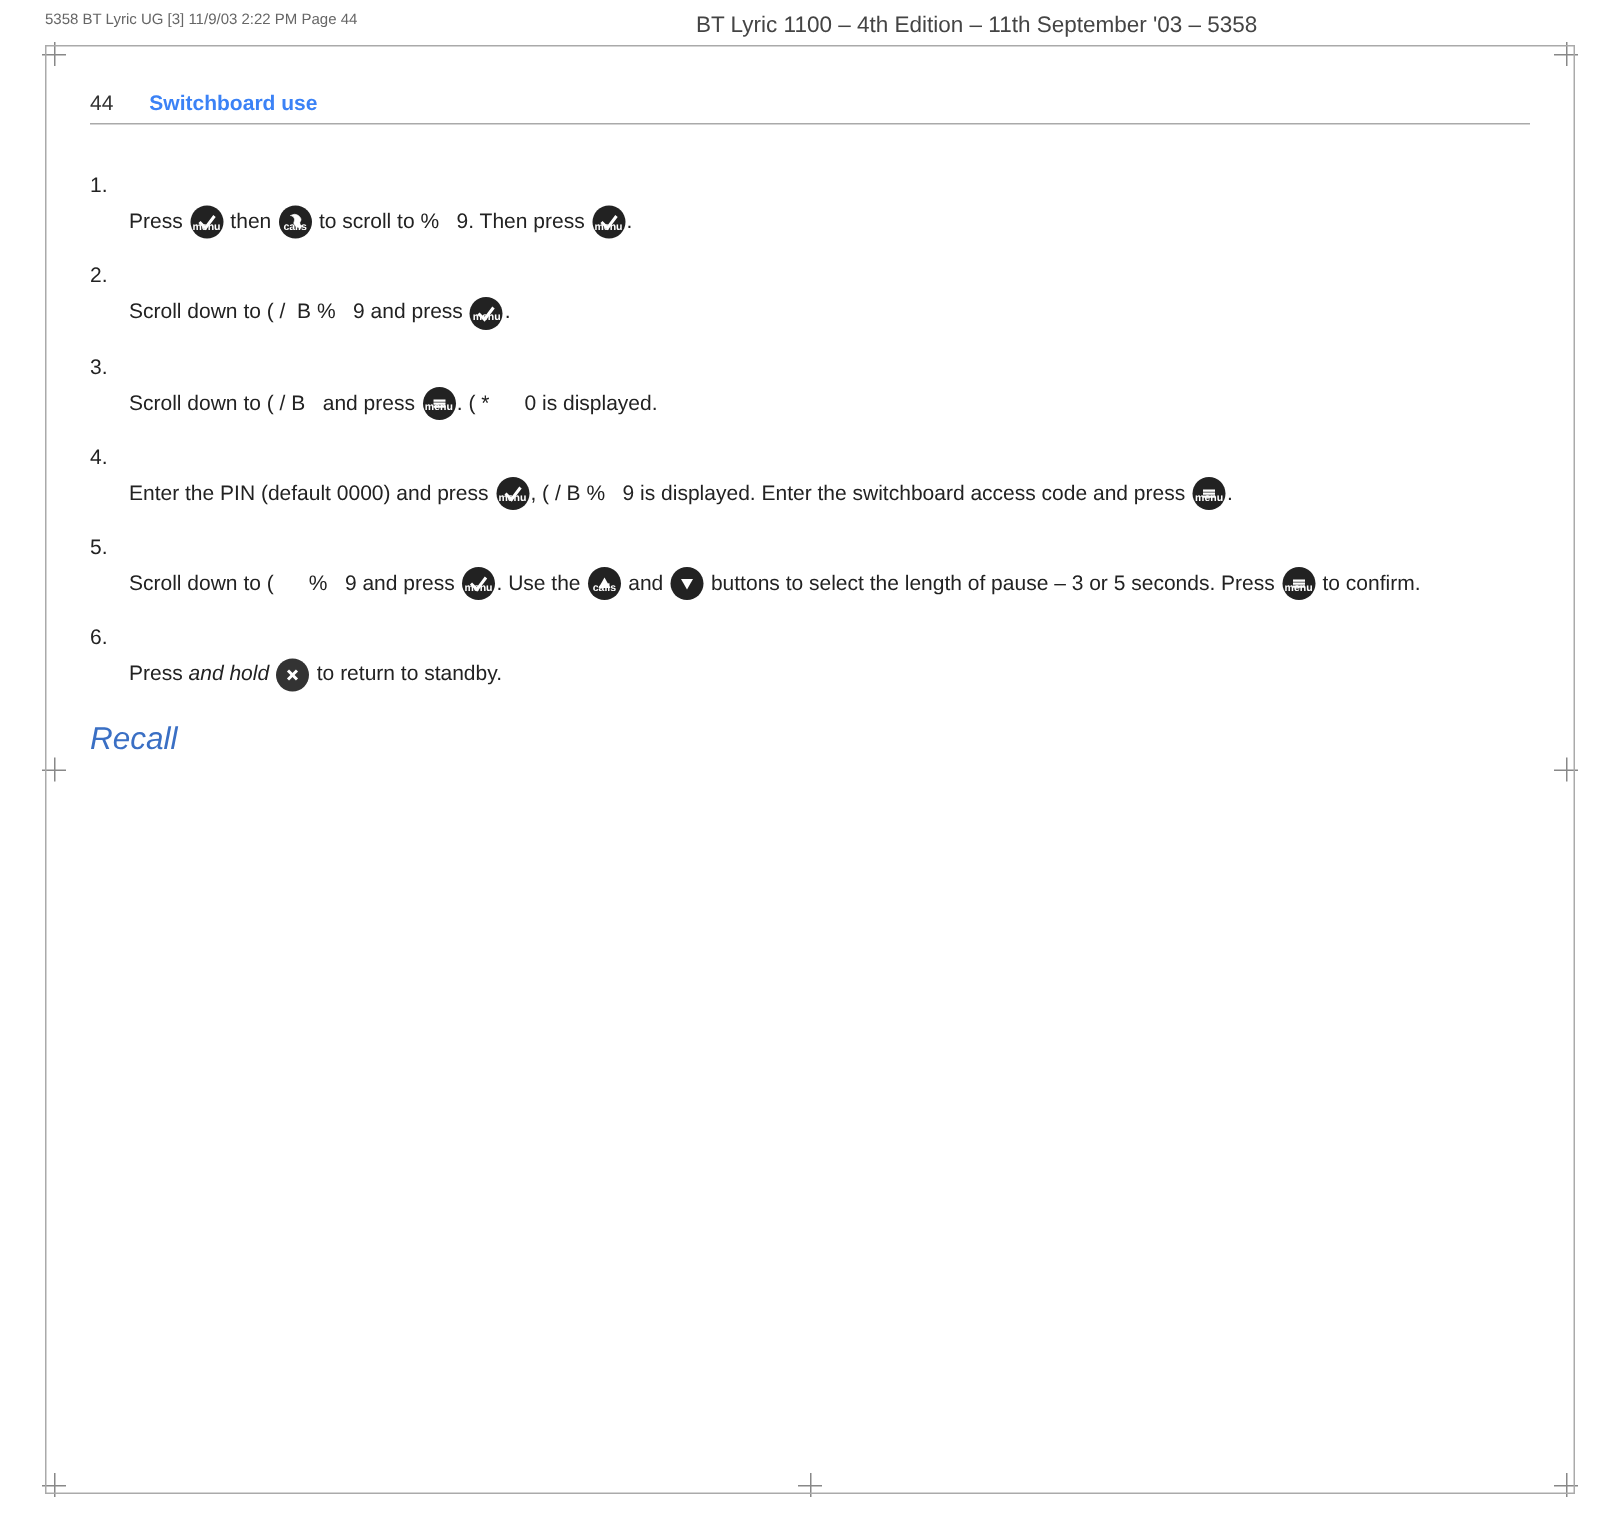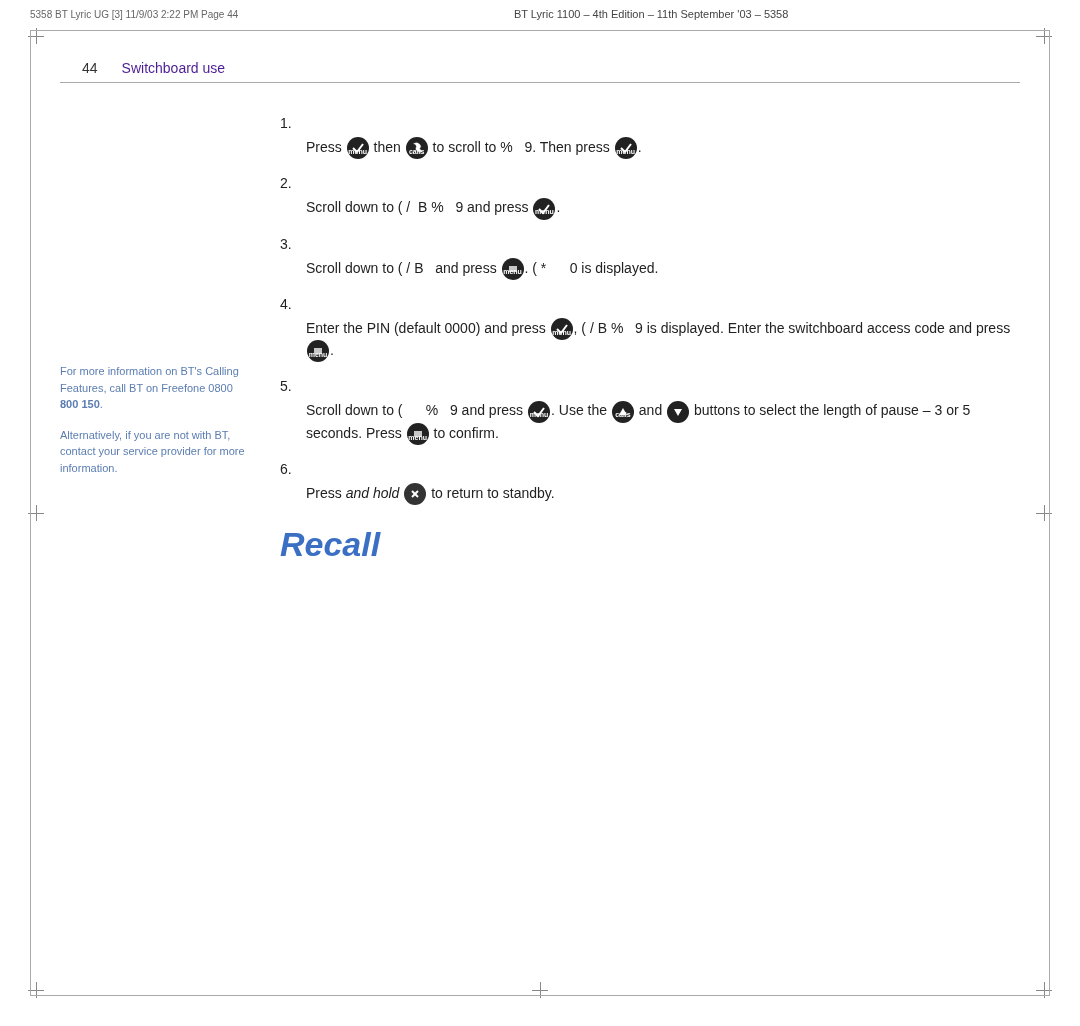--- a/index.html
+++ b/index.html
@@ -26,34 +26,33 @@
     }
 
     
     .header {
       position: absolute;
       top: 8px;
       left: 30px;
       right: 30px;
       display: flex;
       justify-content: space-between;
-      align-items: center;
       font-size: 11px;
       color: #555;
       border-bottom: none;
       padding-bottom: 4px;
     }
 
     .header-left {
       font-size: 10px;
       color: #666;
     }
 
     .header-center {
-      font-size: 11px;
+      font-size: 15px;
       color: #444;
       text-align: center;
       flex: 1;
       margin-left: 14px;
     }
 
     
     .crosshair {
       position: absolute;
       width: 16px;
@@ -96,33 +95,32 @@
       right: 60px;
       bottom: 60px;
     }
 
     
     .page-header {
       display: flex;
       align-items: flex-end;
       gap: 24px;
       margin-bottom: 6px;
-      margin-left: 22px;
     }
 
     .page-number {
       font-size: 14px;
       color: #333;
       font-weight: normal;
     }
 
     .section-title {
       font-size: 14px;
-      color: #4c1d95;
-      font-weight: normal;
+      color: #3b82f6;
+      font-weight: bold;
     }
 
     .divider {
       border: none;
       border-top: 1px solid #aaa;
       margin-bottom: 20px;
     }
 
     
     .two-col {
@@ -217,23 +215,23 @@
       position: absolute;
       bottom: 2px;
       left: 50%;
       transform: translateX(-50%);
       color: white;
       white-space: nowrap;
     }
 
     
     .recall-title {
-      font-size: 34px;
+      font-size: 21px;
       color: #3a6fc4;
-      font-weight: bold;
+      font-weight: normal;
       margin-bottom: 14px;
       font-style: italic;
     }
 
     .recall-text {
       font-size: 14px;
       line-height: 1.6;
       color: #222;
     }
   </style>
@@ -258,26 +256,20 @@
 <div class="content">
 
   <div class="page-header">
     <span class="page-number">44</span>
     <span class="section-title">Switchboard use</span>
   </div>
   <hr class="divider">
 
   <div class="two-col">
 
-    <div class="left-col">
-      <p class="sidebar-note">
-        For more information on BT's Calling Features, call BT on Freefone 0800 <strong>800 150</strong>.
-      </p>
-      <p class="sidebar-note">Alternatively, if you are not with BT, contact your service provider for more information.</p>
-    </div>
 
     <div class="right-col">
 
       <ol class="numbered-list">
 
         <li>
           <span class="list-num">1.</span>
           <span class="list-content">
             Press
             

